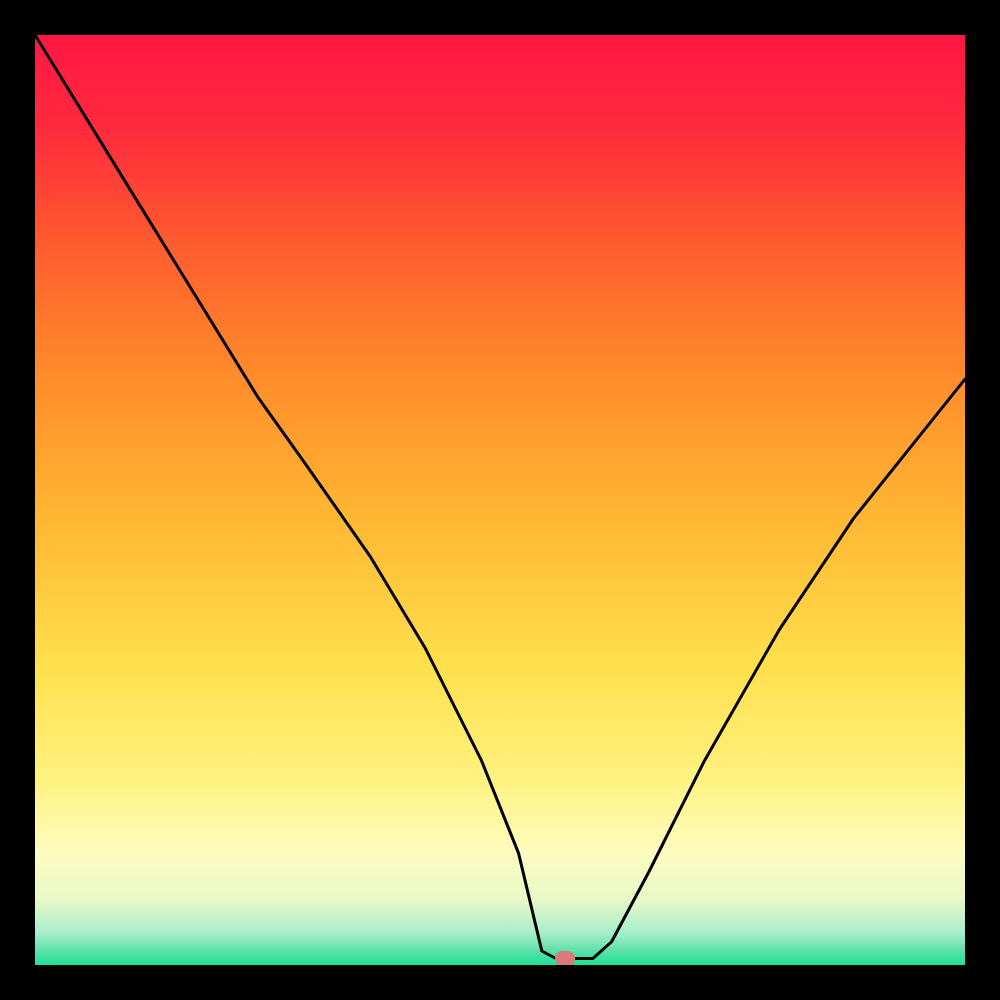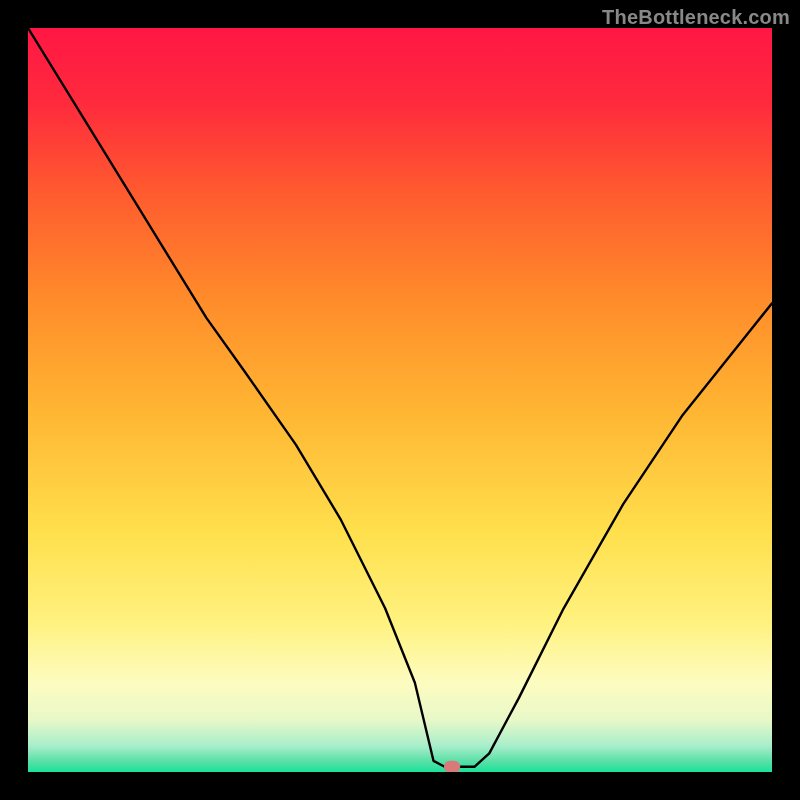--- a/index.html
+++ b/index.html
@@ -34,21 +34,20 @@
     color: #888;
     font-size: 20px;
     font-weight: 600;
     letter-spacing: 0.2px;
   }
 </style>
 </head>
 <body>
 
 <div class="container">
-  <div class="watermark">TheBottleneck.com</div>
   <div class="plot-area">
     <svg id="chart-svg" width="744" height="744" viewBox="0 0 744 744">
         <defs>
           <linearGradient id="bg-grad" x1="0" y1="0" x2="0" y2="1">
             <stop offset="0%" stop-color="#ff1744"></stop>
             <stop offset="10%" stop-color="#ff2a3d"></stop>
             <stop offset="22%" stop-color="#ff5a2f"></stop>
             <stop offset="36%" stop-color="#ff8a2a"></stop>
             <stop offset="52%" stop-color="#ffb733"></stop>
             <stop offset="68%" stop-color="#ffe04d"></stop>

